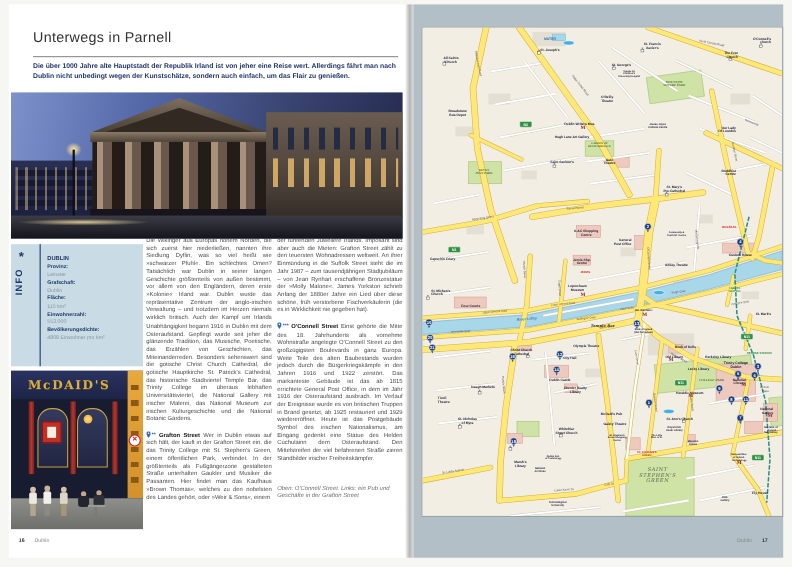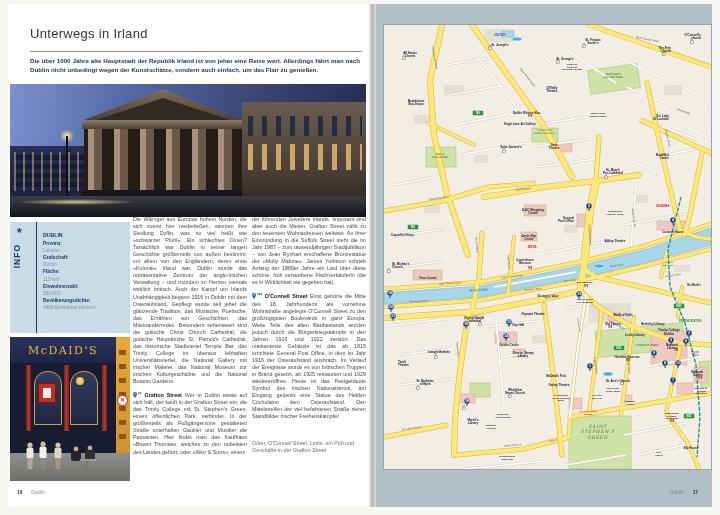--- a/index.html
+++ b/index.html
@@ -31,21 +31,21 @@
   .info-strip{position:absolute;left:0;top:0;width:26px;height:111px;border-right:1px solid #1c3a6c;}
   .info-star{position:absolute;left:7px;top:4px;font-size:12px;font-weight:bold;color:#1c3a6c;}
   .info-vert{position:absolute;left:2px;top:22px;width:22px;font-size:8.5px;font-weight:bold;color:#1c3a6c;letter-spacing:1px;writing-mode:vertical-rl;transform:rotate(180deg);}
   .info-content{position:absolute;left:33px;top:10px;width:84px;font-size:4.8px;line-height:7.1px;}
   .info-title{font-weight:bold;color:#1c3a6c;font-size:5.2px;margin-bottom:1px;}
   .info-label{font-weight:bold;color:#1c3a6c;}
   .info-value{color:#8197a8;}
   
   .photo-pub{position:absolute;left:2px;top:333px;width:120px;height:144px;overflow:hidden;background:#181c30;}
   .pub-sign{position:absolute;left:0;top:0;width:106px;height:26px;background:linear-gradient(#2a3260,#1d2448);display:flex;align-items:center;justify-content:center;}
-  .pub-sign span{font-family:"DejaVu Serif",serif;font-weight:normal;font-size:11px;color:#d8b04a;letter-spacing:1.5px;text-shadow:0 .5px 0 #5a4310;}
+  .pub-sign span{font-family:"DejaVu Serif",serif;font-weight:bold;font-size:11px;color:#d8b04a;letter-spacing:1.5px;text-shadow:0 .5px 0 #5a4310;}
   .pub-orange{position:absolute;right:0;top:0;width:14px;height:116px;background:linear-gradient(#e8a83c,#d3912c);}
   .pub-orange:after{content:"";position:absolute;left:3px;top:12px;width:7px;height:90px;background:repeating-linear-gradient(0deg,#8a5a14 0 5px,transparent 5px 14px);}
   .pub-noentry{position:absolute;right:2px;top:58px;width:9px;height:9px;border-radius:50%;background:#fff;border:1.5px solid #cc2222;color:#cc2222;font-size:6px;line-height:9px;text-align:center;font-weight:bold;}
   .pub-arch{position:absolute;top:34px;width:26px;height:52px;border-radius:13px 13px 0 0;background:linear-gradient(#343a5e,#202642);border:1.5px solid #c9a244;}
   .pub-col{position:absolute;top:28px;width:5px;height:66px;background:linear-gradient(90deg,#7a1f1a,#b23830,#7a1f1a);}
   .pub-hang{position:absolute;left:28px;top:46px;width:16px;height:18px;background:#c03028;border:1px solid #7a1410;}
   .pub-hang:after{content:"";position:absolute;left:4px;top:4px;width:8px;height:10px;background:#f5efe2;}
   .pub-lamp{position:absolute;left:66px;top:40px;width:8px;height:8px;border-radius:50%;background:radial-gradient(#ffe08a,#e0a020);}
   .pub-pave{position:absolute;left:0;top:116px;width:120px;height:28px;background:linear-gradient(#8f8f8b,#6e6e6a);}
   
@@ -78,21 +78,21 @@
   svg .tb{fill:#333;font-style:italic;font-family:"DejaVu Serif",serif;font-weight:bold;}
   svg .bigprk{fill:#5a6b55;font-style:italic;font-family:"DejaVu Serif",serif;letter-spacing:.6px;}
   svg .mus{fill:#8c1f1f;font-weight:bold;font-family:"DejaVu Serif",serif;}
 </style>
 </head>
 <body>
 
 <div class="spread">
 
   <div class="page-left">
-    <div class="lp-title">Unterwegs in Irland</div>
+    <div class="lp-title">Unterwegs in Parnell</div>
     <div class="lp-rule"></div>
     <div class="lp-intro">Die über 1000 Jahre alte Hauptstadt der Republik Irland ist von jeher eine Reise wert. Allerdings fährt man nach Dublin nicht unbedingt wegen der Kunstschätze, sondern auch einfach, um das Flair zu genießen.</div>
 
     <div class="photo-top">
       <div class="pt-bldg-left"></div>
       <div class="pt-lamp-glow"></div>
       <div class="pt-lamp-pole"></div>
       <div class="pt-pediment"></div>
       <div class="pt-pediment-inner"></div>
       <div class="pt-entablature"></div>

